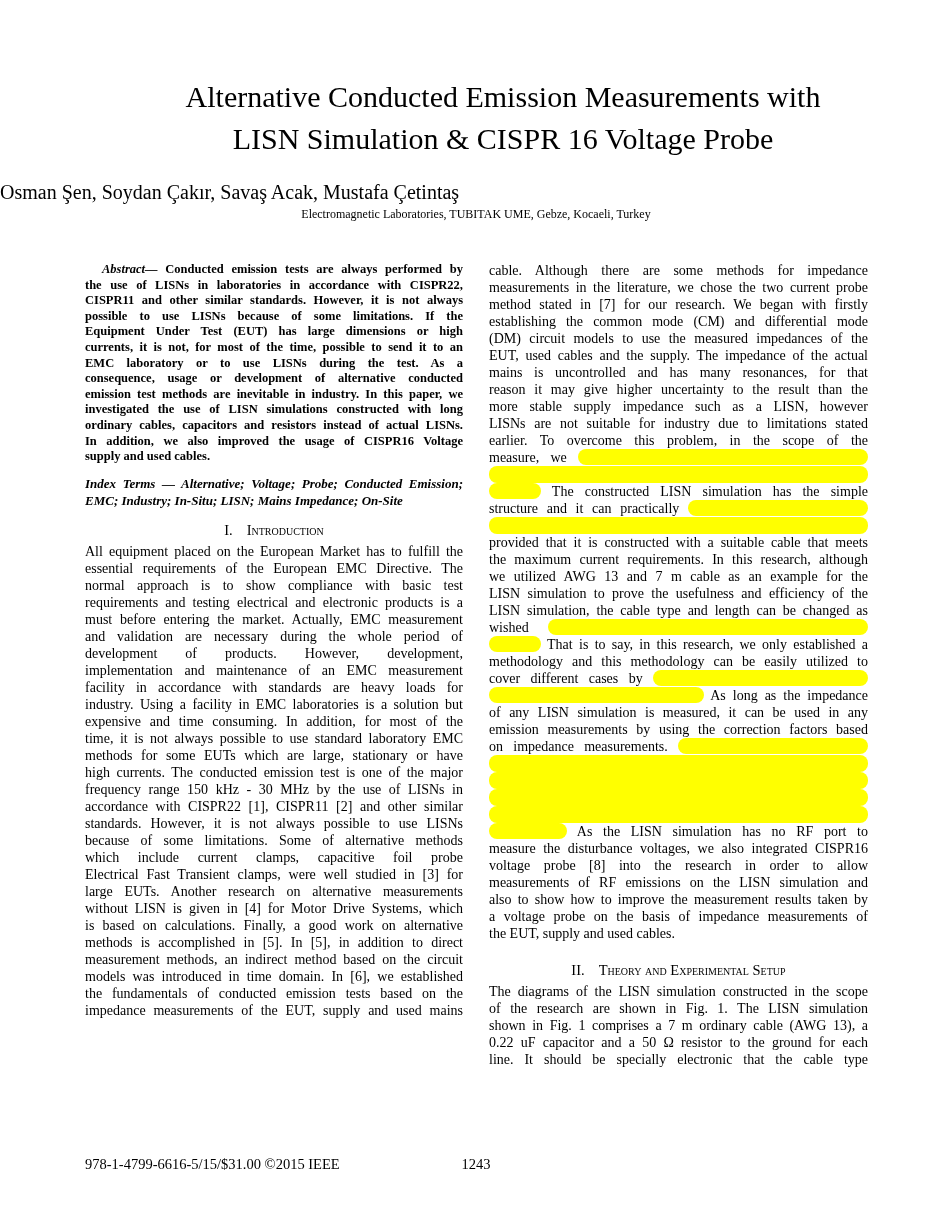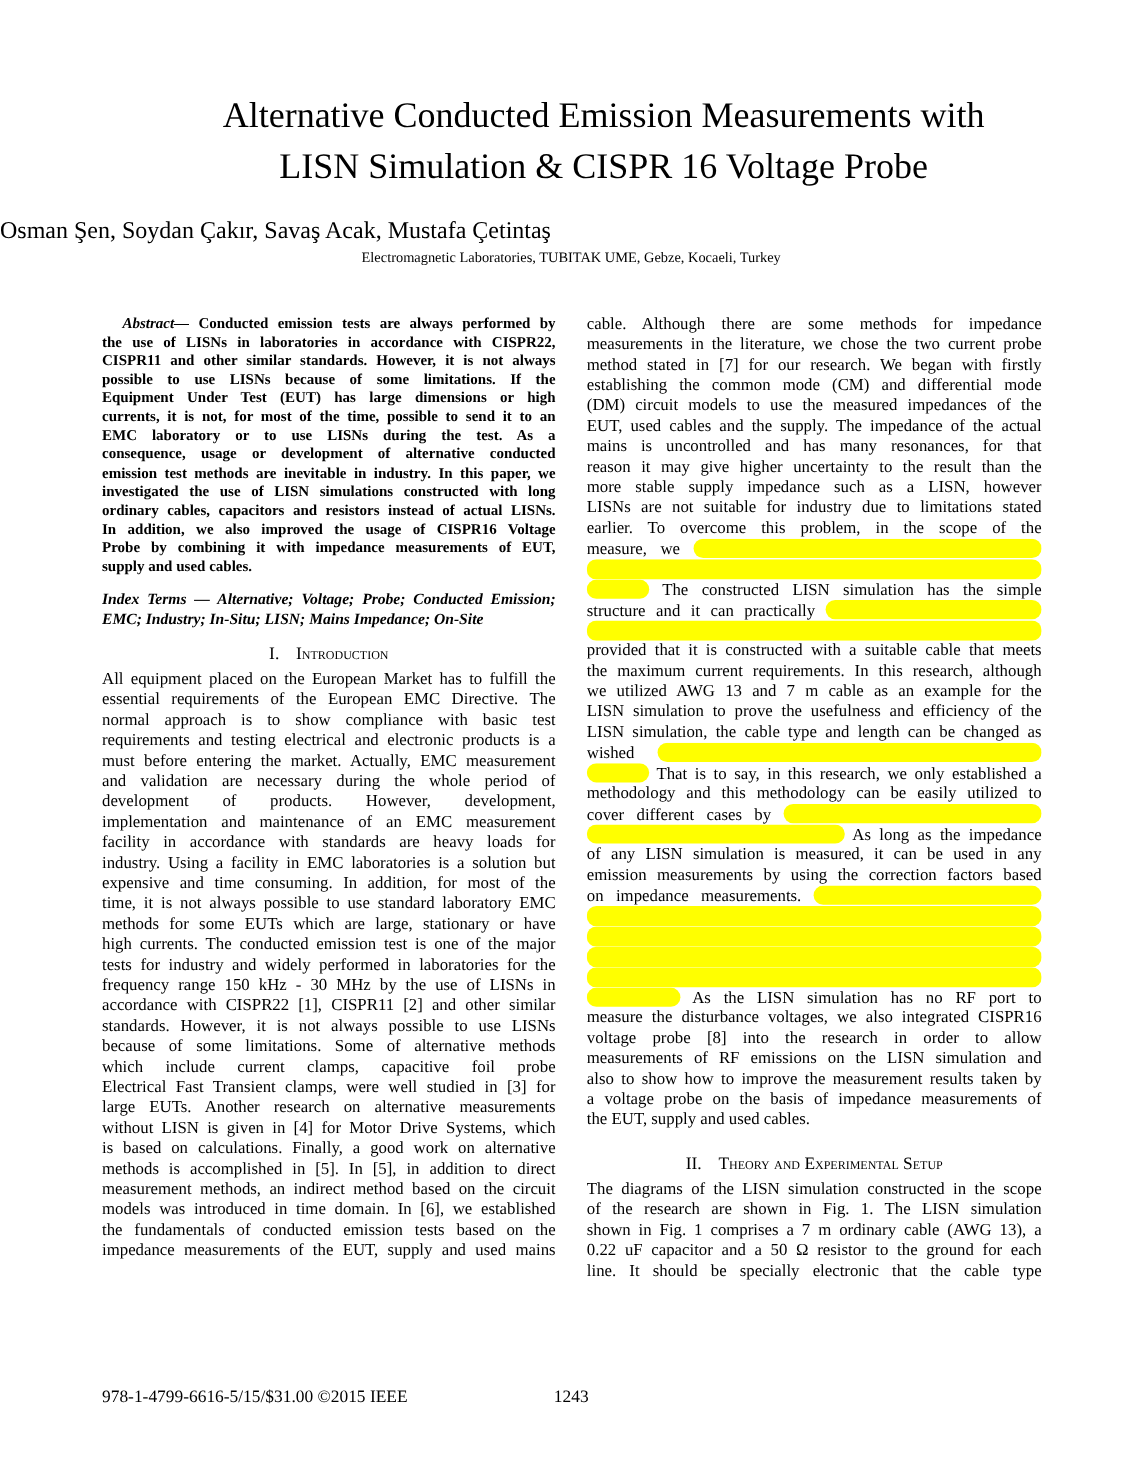--- a/index.html
+++ b/index.html
@@ -85,21 +85,20 @@
             <div class="line abs-line">CISPR11 and other similar standards. However, it is not always</div>
             <div class="line abs-line">possible to use LISNs because of some limitations. If the</div>
             <div class="line abs-line">Equipment Under Test (EUT) has large dimensions or high</div>
             <div class="line abs-line">currents, it is not, for most of the time, possible to send it to an</div>
             <div class="line abs-line">EMC laboratory or to use LISNs during the test. As a</div>
             <div class="line abs-line">consequence, usage or development of alternative conducted</div>
             <div class="line abs-line">emission test methods are inevitable in industry. In this paper, we</div>
             <div class="line abs-line">investigated the use of LISN simulations constructed with long</div>
             <div class="line abs-line">ordinary cables, capacitors and resistors instead of actual LISNs.</div>
             <div class="line abs-line">In addition, we also improved the usage of CISPR16 Voltage</div>
-            <div class="line abs-line">Probe by combining it with impedance measurements of EUT,</div>
             <div class="line abs-line last">supply and used cables.</div>
           </div>
       </section>
 
       <div class="index-terms">
 
       <div class="line idx-line">Index Terms — Alternative; Voltage; Probe; Conducted Emission;</div>
           <div class="line idx-line last">EMC; Industry; In-Situ; LISN; Mains Impedance; On-Site</div>
         </div>
 
@@ -114,21 +113,20 @@
           <div class="line">must before entering the market. Actually, EMC measurement</div>
           <div class="line">and validation are necessary during the whole period of</div>
           <div class="line">development of products. However, development,</div>
           <div class="line">implementation and maintenance of an EMC measurement</div>
           <div class="line">facility in accordance with standards are heavy loads for</div>
           <div class="line">industry. Using a facility in EMC laboratories is a solution but</div>
           <div class="line">expensive and time consuming. In addition, for most of the</div>
           <div class="line">time, it is not always possible to use standard laboratory EMC</div>
           <div class="line">methods for some EUTs which are large, stationary or have</div>
           <div class="line">high currents. The conducted emission test is one of the major</div>
-          <div class="line">tests for industry and widely performed in laboratories for the</div>
           <div class="line">frequency range 150 kHz - 30 MHz by the use of LISNs in</div>
           <div class="line">accordance with CISPR22 [1], CISPR11 [2] and other similar</div>
           <div class="line">standards. However, it is not always possible to use LISNs</div>
           <div class="line">because of some limitations. Some of alternative methods</div>
           <div class="line">which include current clamps, capacitive foil probe</div>
           <div class="line">Electrical Fast Transient clamps, were well studied in [3] for</div>
           <div class="line">large EUTs. Another research on alternative measurements</div>
           <div class="line">without LISN is given in [4] for Motor Drive Systems, which</div>
           <div class="line">is based on calculations. Finally, a good work on alternative</div>
           <div class="line">methods is accomplished in [5]. In [5], in addition to direct</div>

